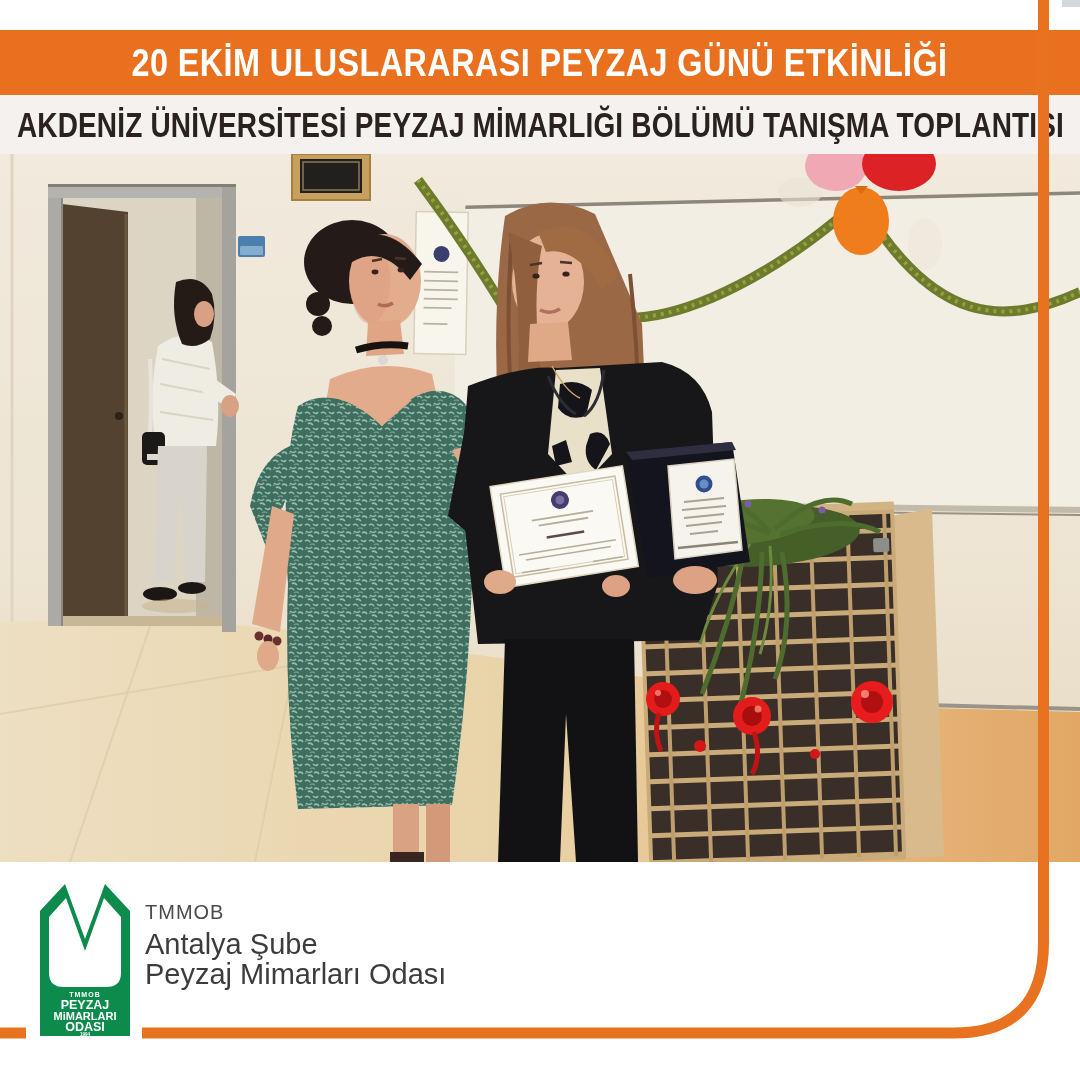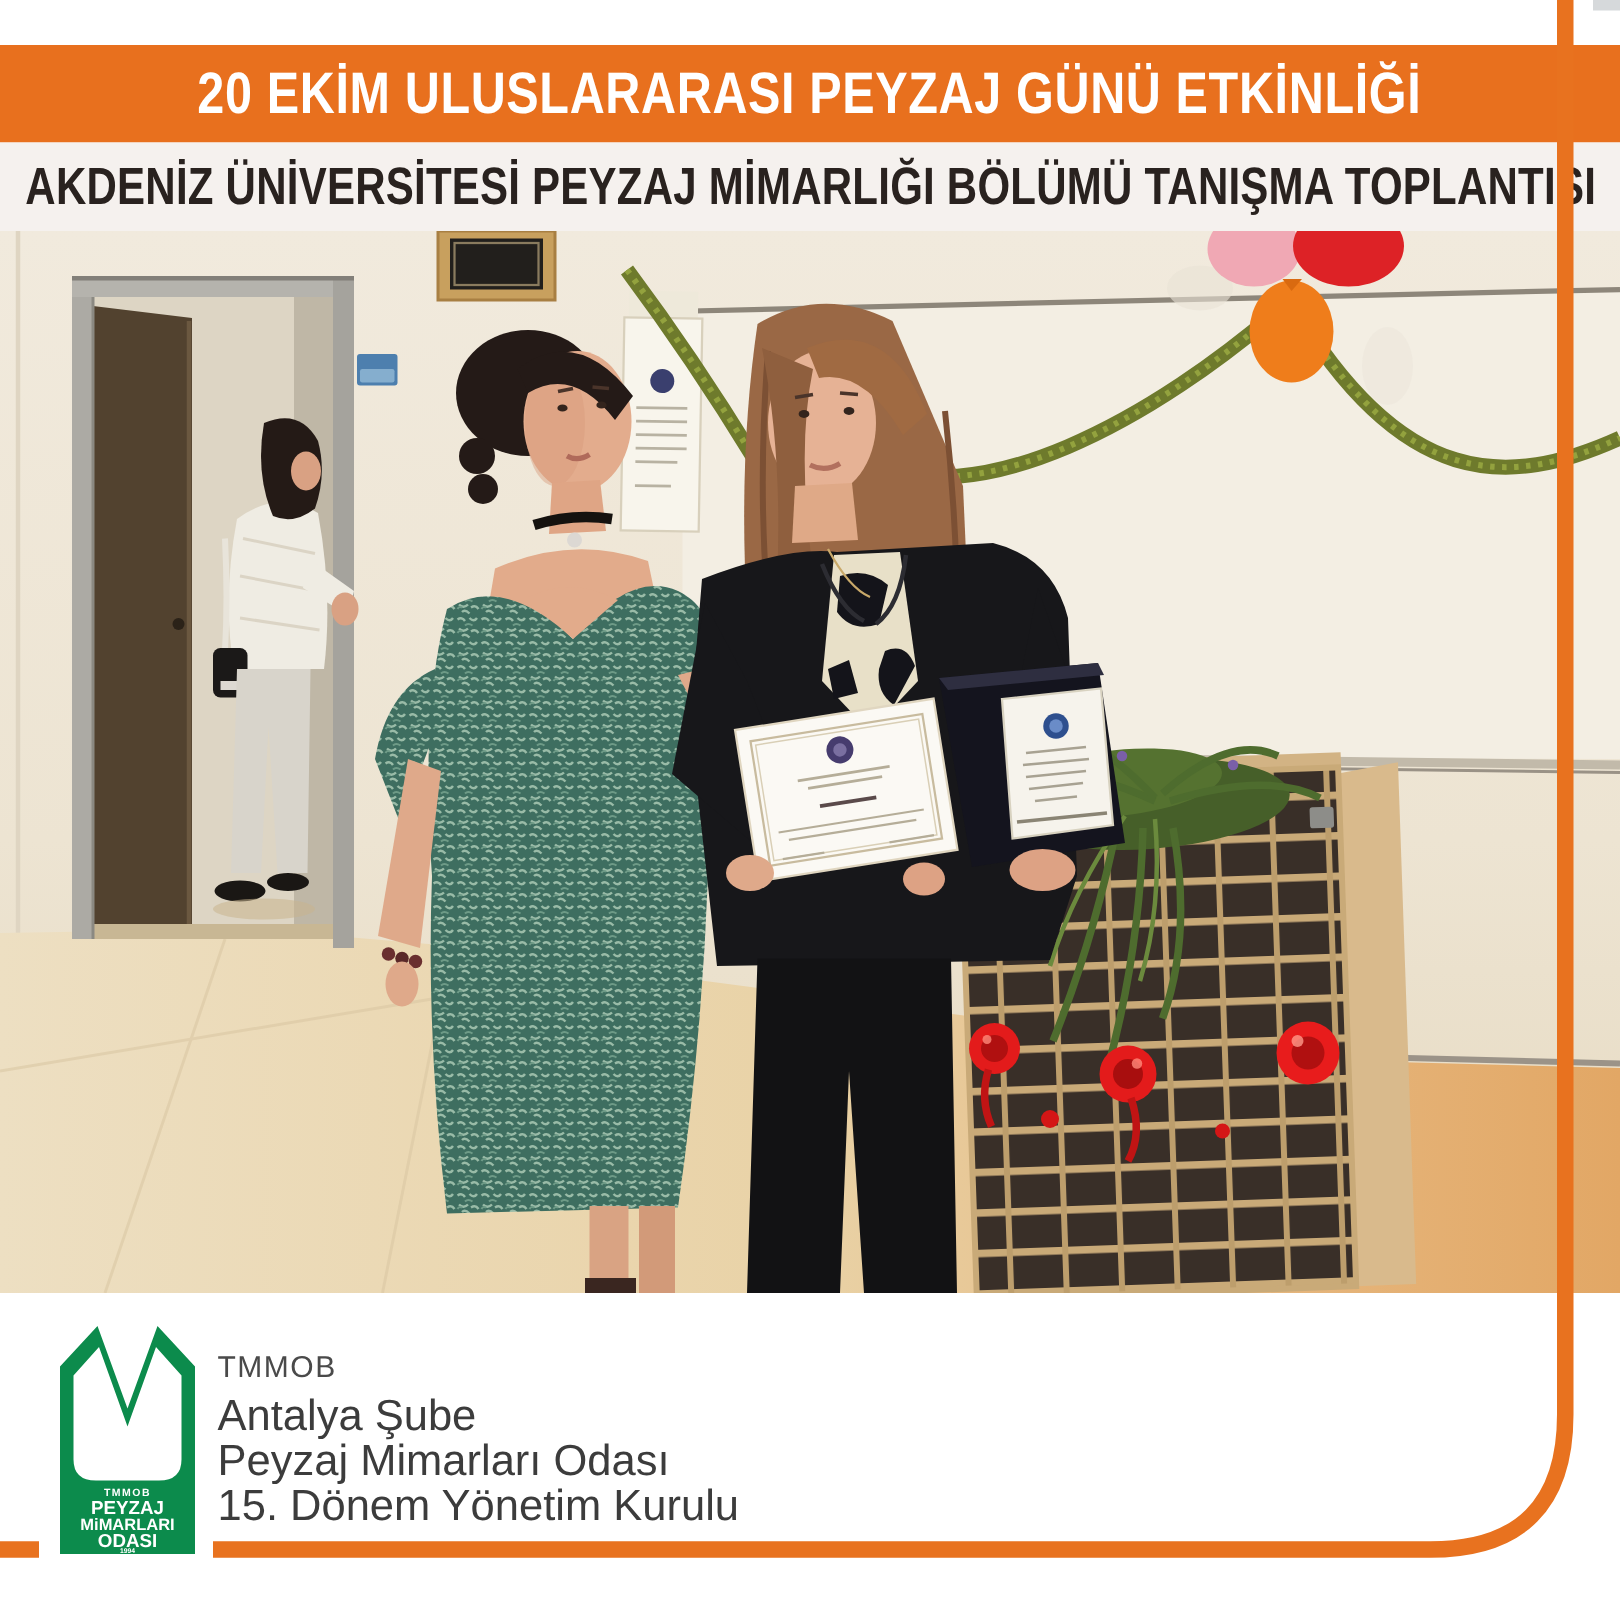--- a/index.html
+++ b/index.html
@@ -308,21 +308,20 @@
       <text x="49" y="139" font-size="11">MiMARLARI</text>
       <text x="49" y="150" font-size="12.5">ODASI</text>
       <text x="49" y="154.5" font-size="4.5">1994</text>
     </g>
   </svg>
 
   <div class="footer-text">
     <div class="small">TMMOB</div>
     <div class="line">Antalya Şube</div>
     <div class="line">Peyzaj Mimarları Odası</div>
-    <div class="line">15. Dönem Yönetim Kurulu</div>
   </div>
 
   <svg class="frame-overlay" viewBox="0 0 1080 1080">
     <path d="M1043.5 0 L1043.5 943 Q1043.5 1033 953.5 1033 L142 1033" stroke="#E8721F" stroke-width="11" fill="none"></path>
     <path d="M0 1033 L26 1033" stroke="#E8721F" stroke-width="11" fill="none"></path>
     <rect x="1062" y="0" width="18" height="7" fill="#D6D9DB"></rect>
   </svg>
 
 </div>
 

